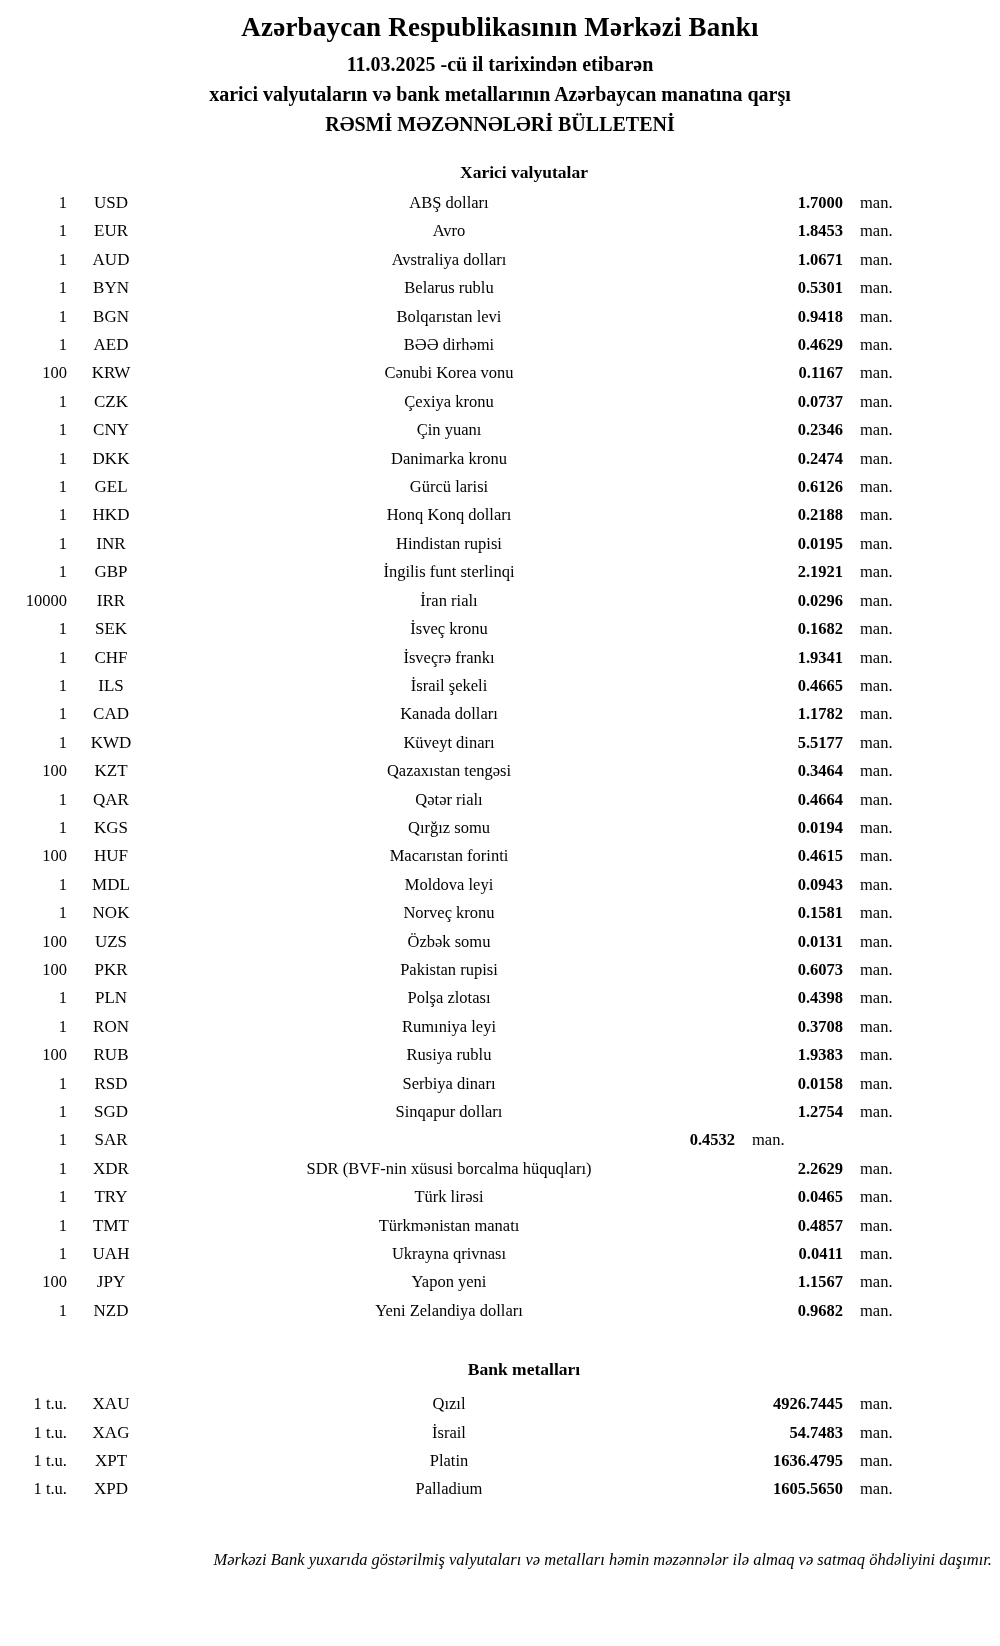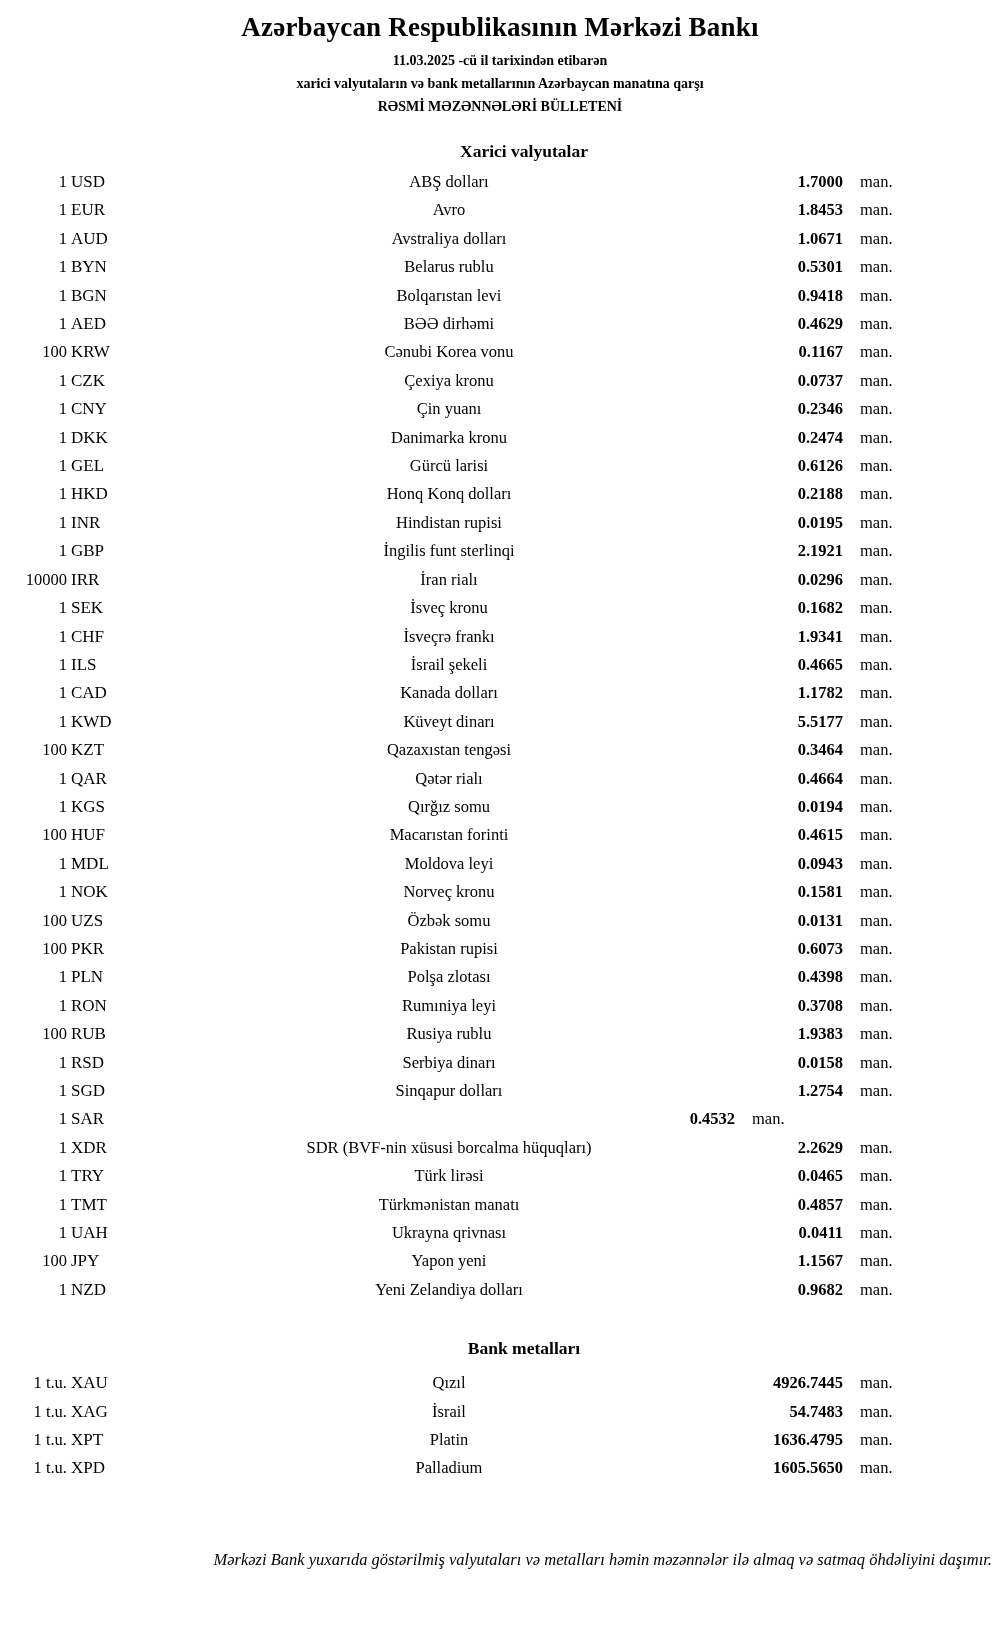--- a/index.html
+++ b/index.html
@@ -20,21 +20,21 @@
     font-family: Liberation Serif, serif;
   }
   .bank-title {
     font-size: 27px;
     font-weight: bold;
     text-align: center;
     margin: 0 0 10px 0;
     letter-spacing: 0.2px;
   }
   .head-line {
-    font-size: 14px;
+    font-size: 20px;
     font-weight: bold;
     text-align: center;
     margin: 7px 0;
   }
   .section-title {
     font-size: 17.5px;
     font-weight: bold;
     text-align: center;
     margin: 26px 0 6px 0;
     padding-left: 48px;
@@ -53,21 +53,21 @@
     align-items: baseline;
     line-height: 28.4px;
     font-size: 16.5px;
   }
   .amount-cell {
     text-align: right;
     padding-right: 4px;
     white-space: nowrap;
   }
   .code-cell {
-    text-align: left;
+    text-align: center;
     font-size: 17px;
     white-space: nowrap;
   }
   .name-cell {
     text-align: center;
     padding-left: 12px;
     white-space: nowrap;
     overflow: hidden;
   }
   .rate-cell {

